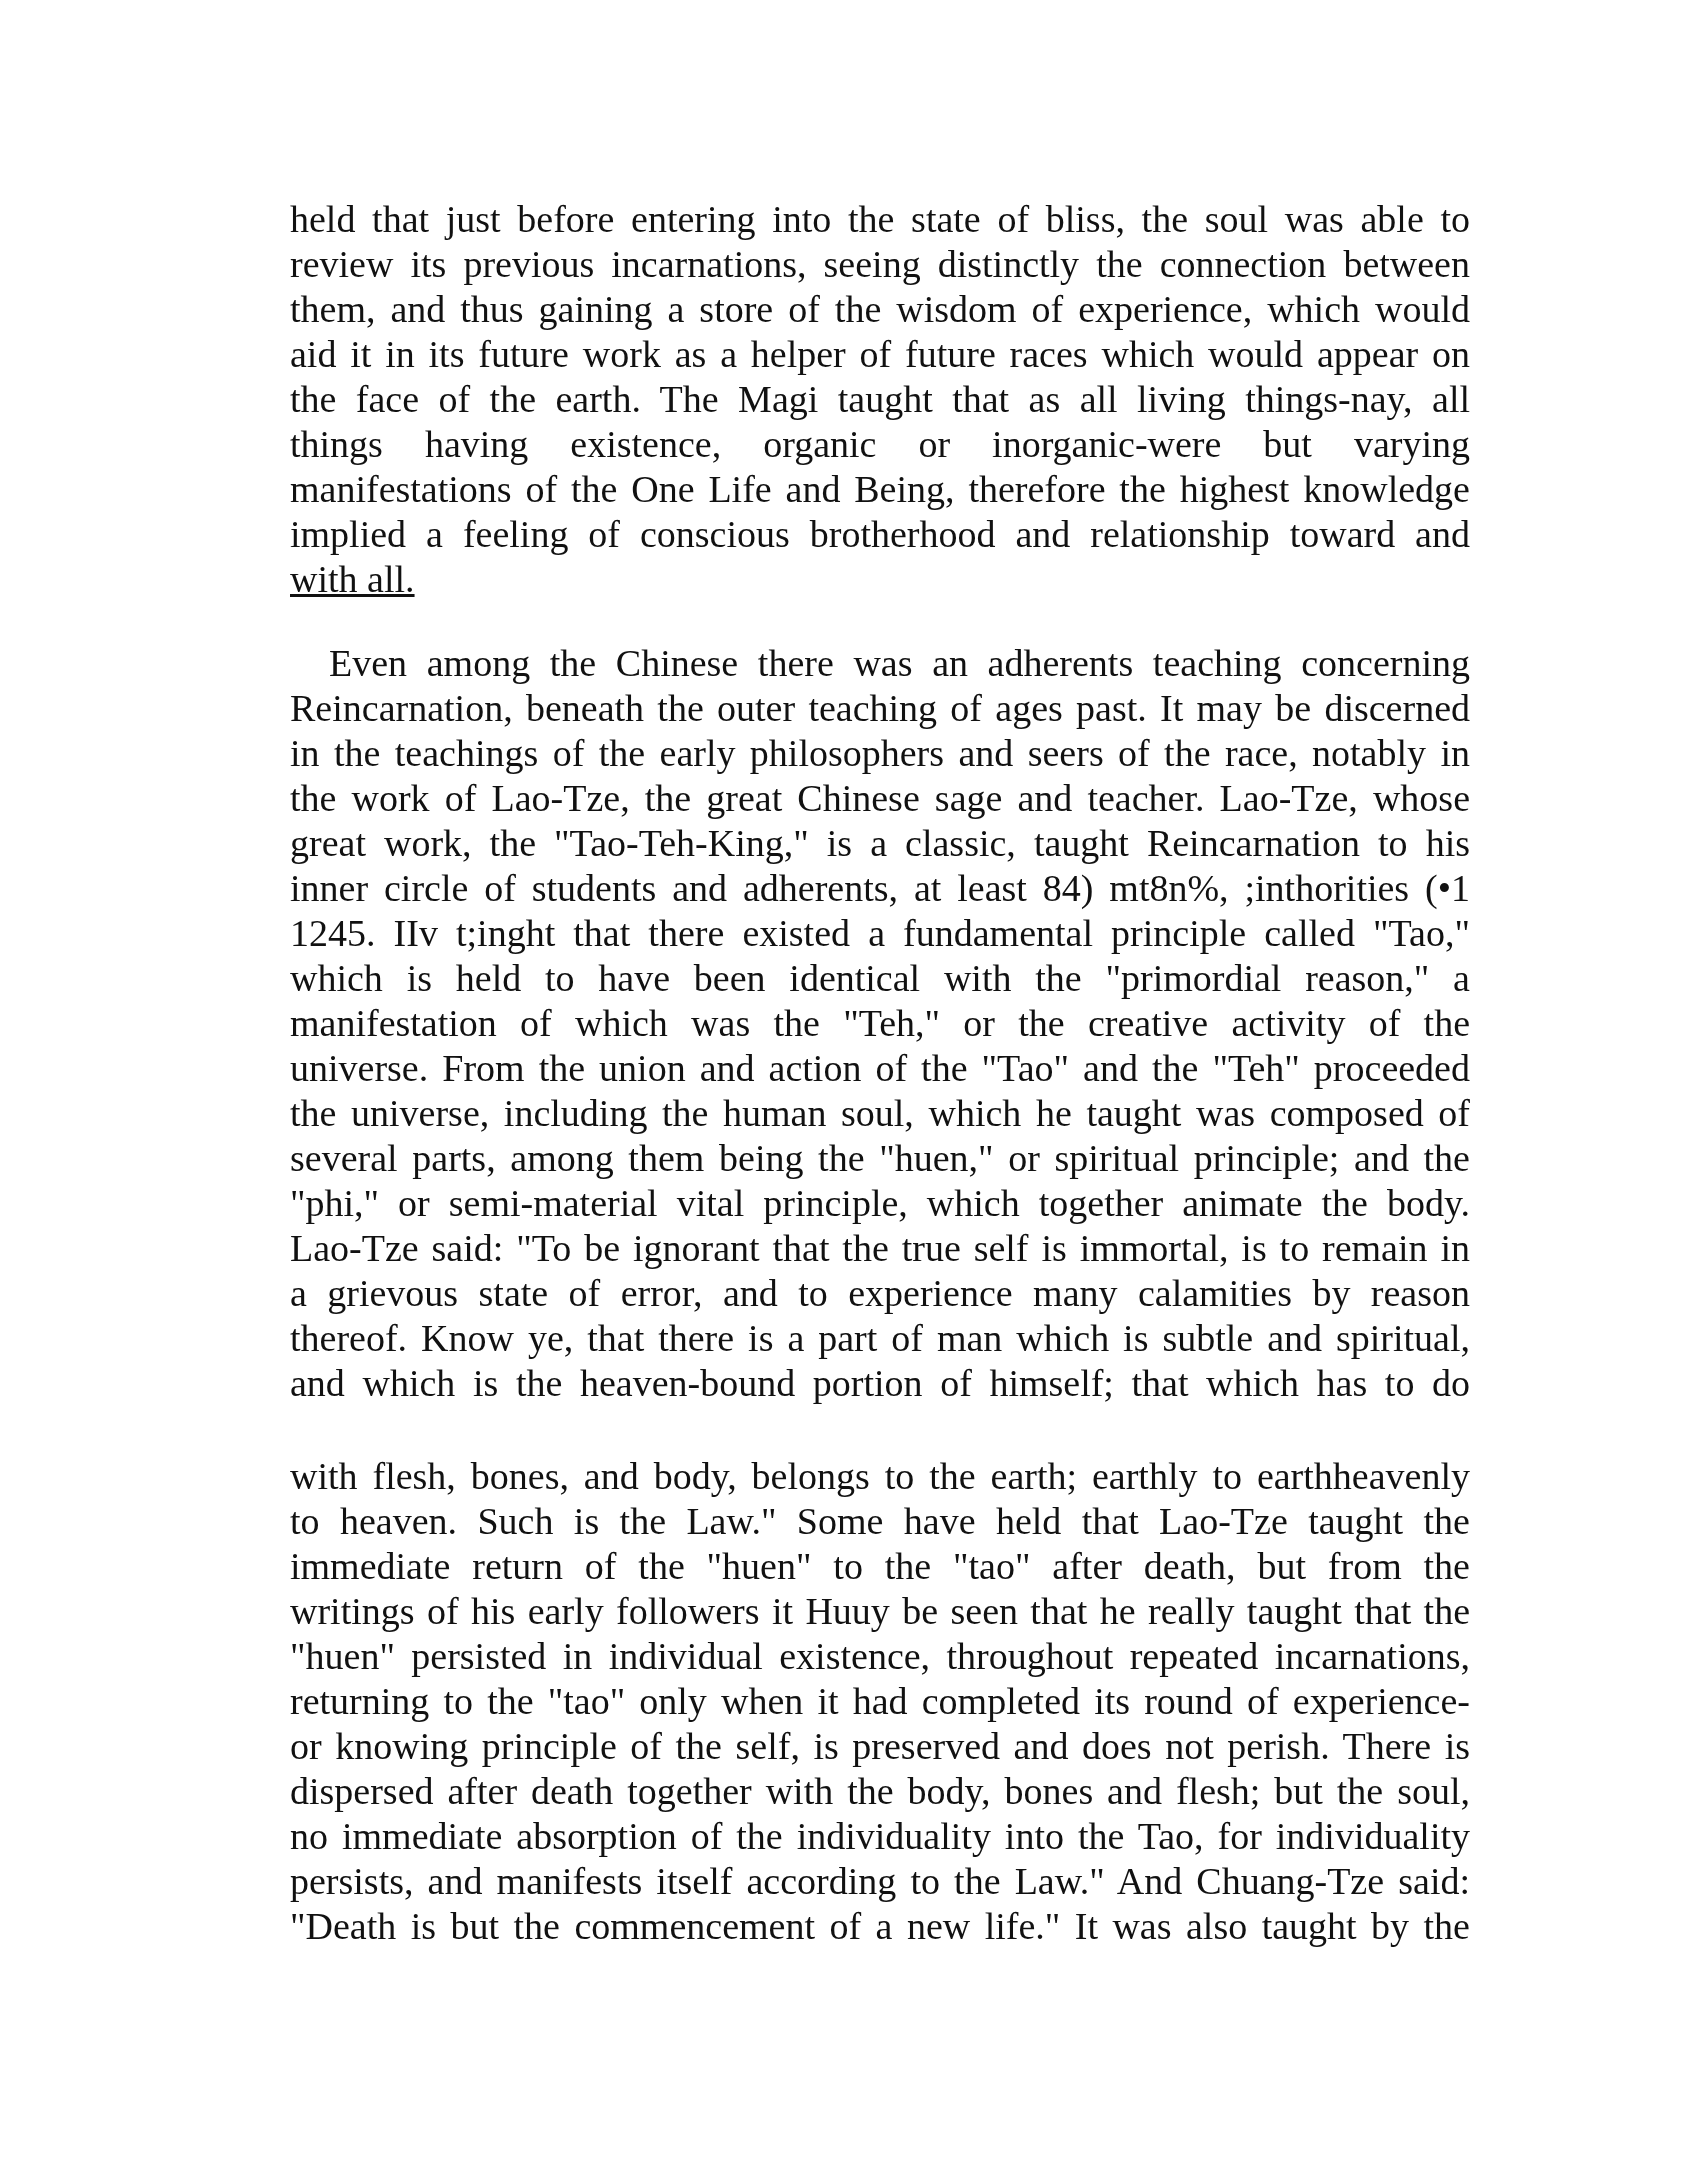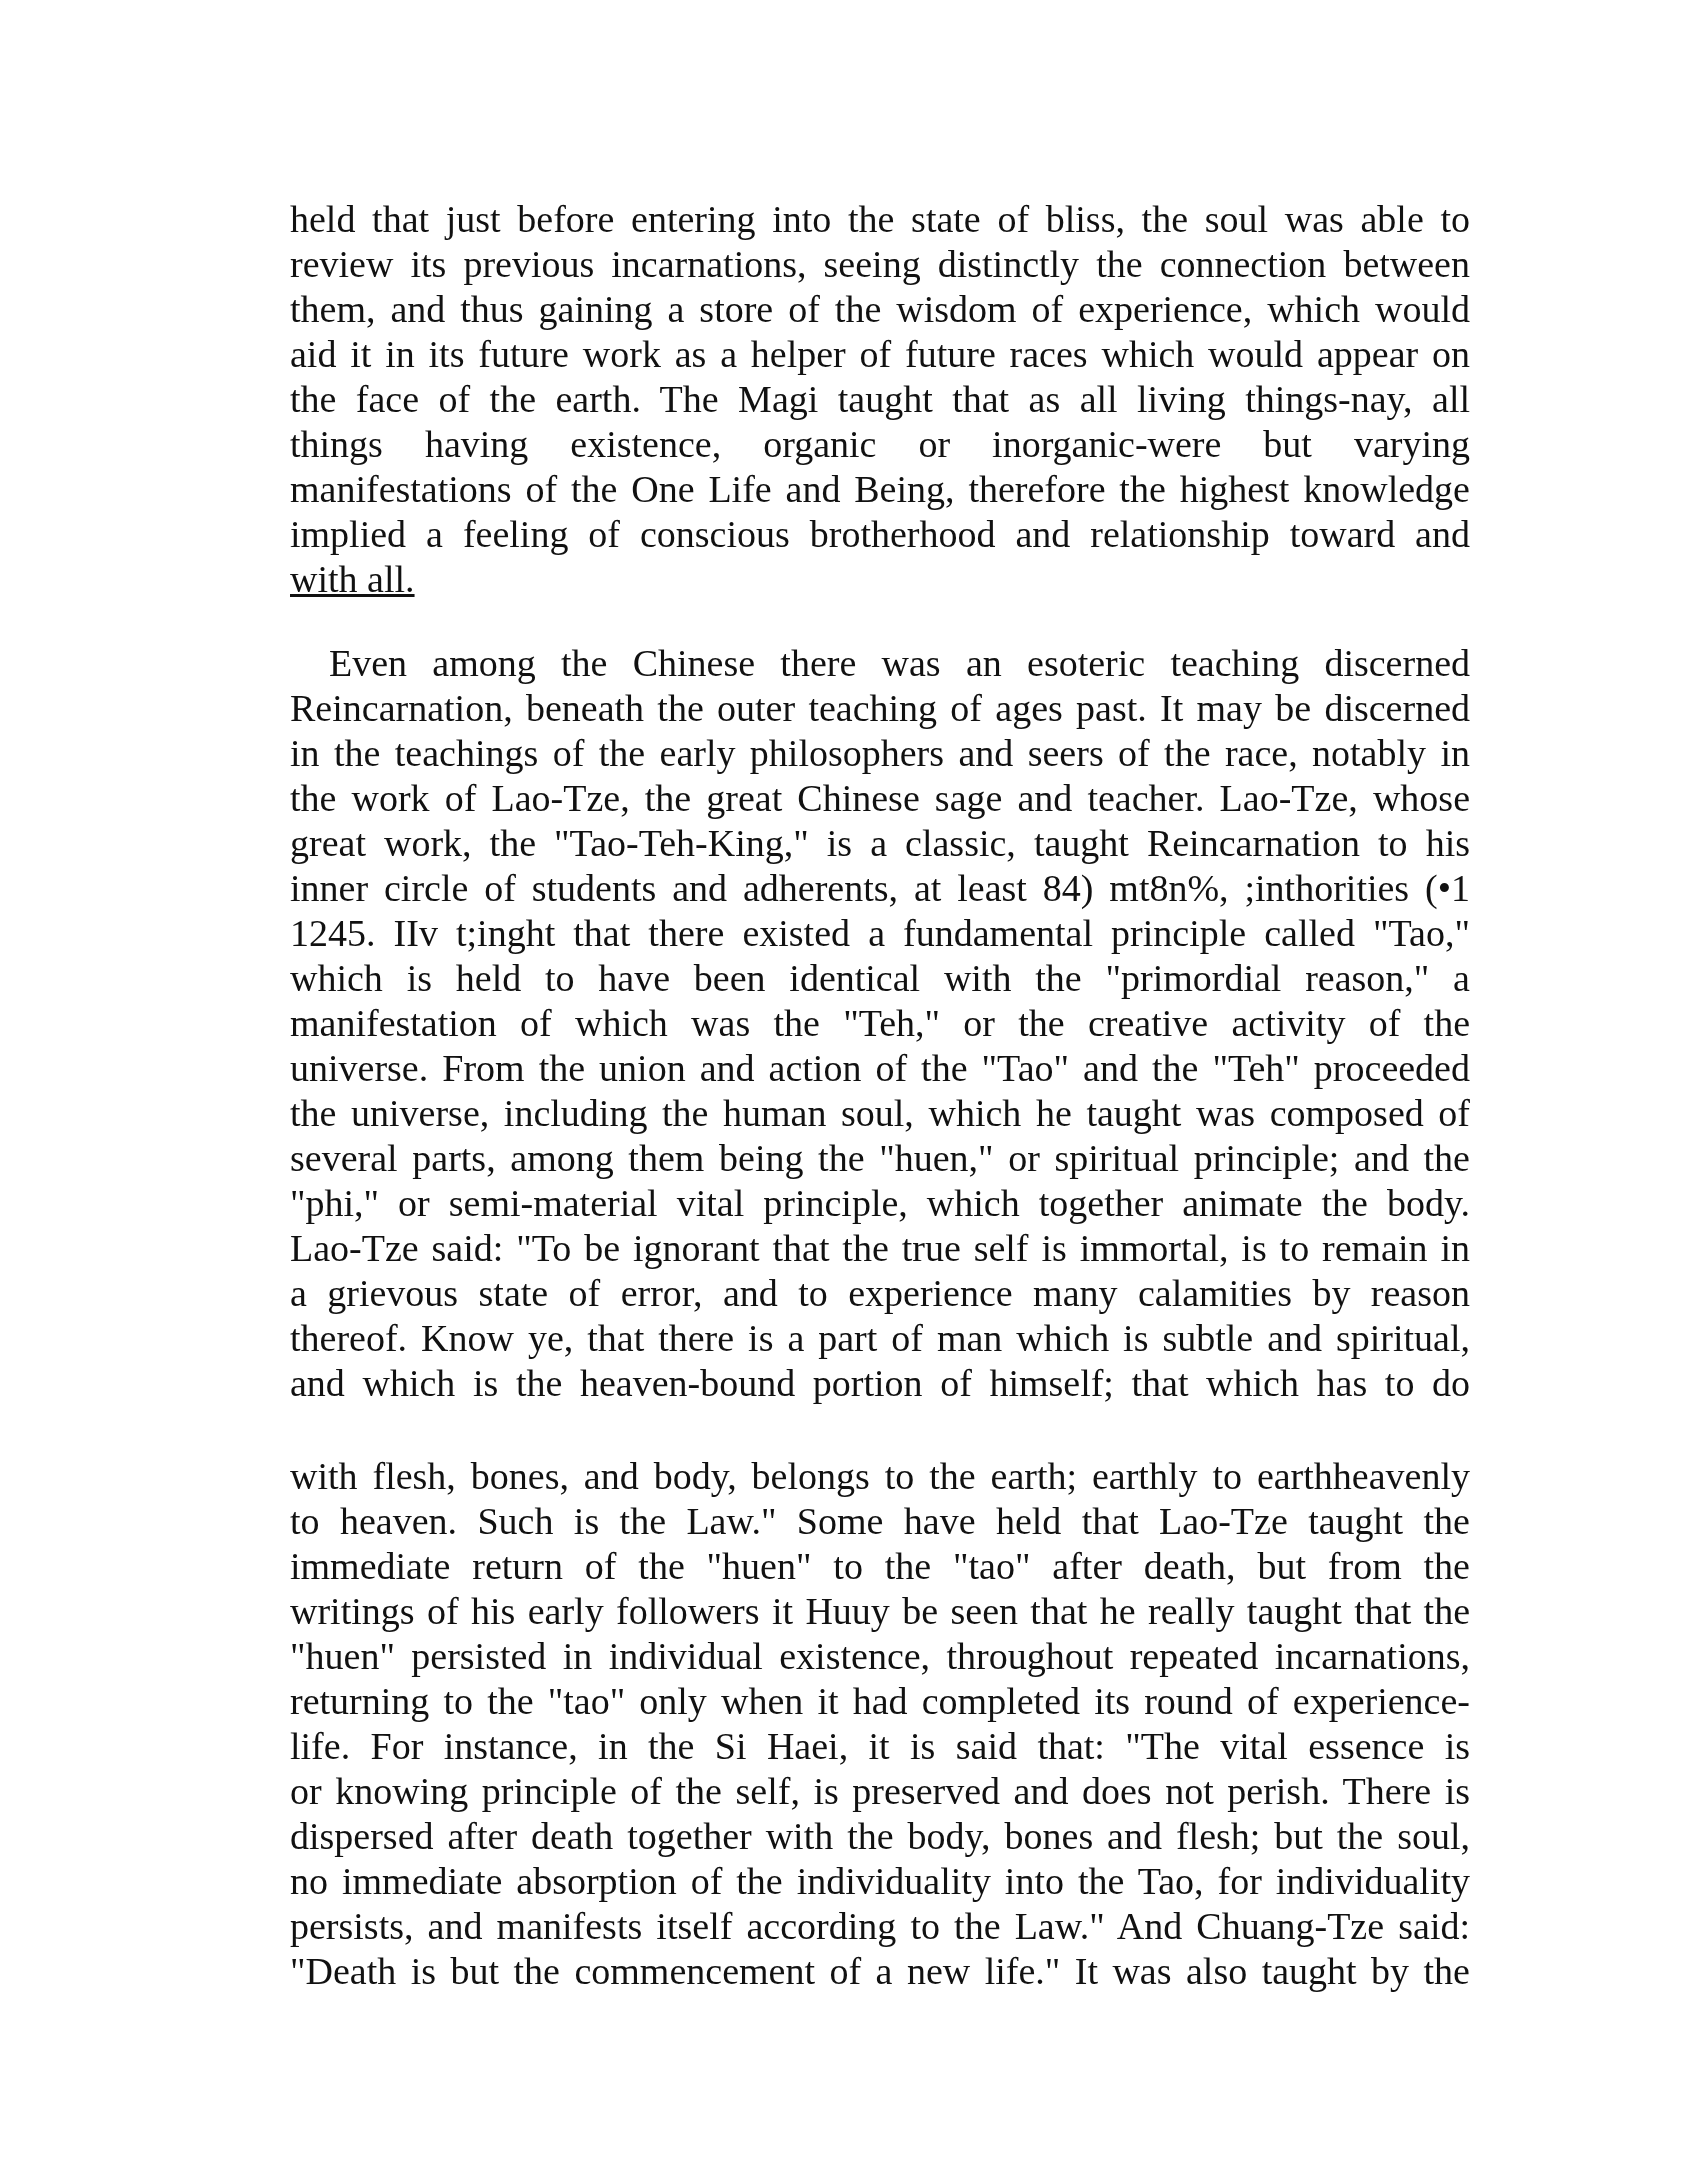--- a/index.html
+++ b/index.html
@@ -54,21 +54,21 @@
     <span class="line" style="white-space: normal; overflow: hidden;">review its previous incarnations, seeing distinctly the connection between</span>
     <span class="line" style="white-space: normal; overflow: hidden;">them, and thus gaining a store of the wisdom of experience, which would</span>
     <span class="line" style="white-space: normal; overflow: hidden;">aid it in its future work as a helper of future races which would appear on</span>
     <span class="line" style="white-space: normal; overflow: hidden;">the face of the earth. The Magi taught that as all living things-nay, all</span>
     <span class="line" style="white-space: normal; overflow: hidden;">things having existence, organic or inorganic-were but varying</span>
     <span class="line" style="white-space: normal; overflow: hidden;">manifestations of the One Life and Being, therefore the highest knowledge</span>
     <span class="line" style="white-space: normal; overflow: hidden;">implied a feeling of conscious brotherhood and relationship toward and</span>
     <span class="line last" style="white-space: normal; overflow: hidden;">with all.</span>
   </p>
   <p class="paragraph">
-    <span class="line indent" style="white-space: normal; overflow: hidden;">Even among the Chinese there was an esoteric teaching discerned</span>
+    <span class="line indent" style="white-space: normal; overflow: hidden;">Even among the Chinese there was an adherents teaching concerning</span>
     <span class="line" style="white-space: normal; overflow: hidden;">Reincarnation, beneath the outer teaching of ages past. It may be discerned</span>
     <span class="line" style="white-space: normal; overflow: hidden;">in the teachings of the early philosophers and seers of the race, notably in</span>
     <span class="line" style="white-space: normal; overflow: hidden;">the work of Lao-Tze, the great Chinese sage and teacher. Lao-Tze, whose</span>
     <span class="line" style="white-space: normal; overflow: hidden;">great work, the "Tao-Teh-King," is a classic, taught Reincarnation to his</span>
     <span class="line" style="white-space: normal; overflow: hidden;">inner circle of students and adherents, at least 84) mt8n%, ;inthorities (•1</span>
     <span class="line" style="white-space: normal; overflow: hidden;">1245. IIv t;inght that there existed a fundamental principle called "Tao,"</span>
     <span class="line" style="white-space: normal; overflow: hidden;">which is held to have been identical with the "primordial reason," a</span>
     <span class="line" style="white-space: normal; overflow: hidden;">manifestation of which was the "Teh," or the creative activity of the</span>
     <span class="line" style="white-space: normal; overflow: hidden;">universe. From the union and action of the "Tao" and the "Teh" proceeded</span>
     <span class="line" style="white-space: normal; overflow: hidden;">the universe, including the human soul, which he taught was composed of</span>
@@ -77,21 +77,20 @@
     <span class="line" style="white-space: normal; overflow: hidden;">Lao-Tze said: "To be ignorant that the true self is immortal, is to remain in</span>
     <span class="line" style="white-space: normal; overflow: hidden;">a grievous state of error, and to experience many calamities by reason</span>
     <span class="line" style="white-space: normal; overflow: hidden;">thereof. Know ye, that there is a part of man which is subtle and spiritual,</span>
     <span class="line" style="white-space: normal; overflow: hidden;">and which is the heaven-bound portion of himself; that which has to do</span>
     <span class="line" style="white-space: normal; overflow: hidden; margin-top: 48px;">with flesh, bones, and body, belongs to the earth; earthly to earthheavenly</span>
     <span class="line" style="white-space: normal; overflow: hidden;">to heaven. Such is the Law." Some have held that Lao-Tze taught the</span>
     <span class="line" style="white-space: normal; overflow: hidden;">immediate return of the "huen" to the "tao" after death, but from the</span>
     <span class="line" style="white-space: normal; overflow: hidden;">writings of his early followers it Huuy be seen that he really taught that the</span>
     <span class="line" style="white-space: normal; overflow: hidden;">"huen" persisted in individual existence, throughout repeated incarnations,</span>
     <span class="line" style="white-space: normal; overflow: hidden;">returning to the "tao" only when it had completed its round of experience-</span>
-    <span class="line" style="white-space: normal; overflow: hidden;">life. For instance, in the Si Haei, it is said that: "The vital essence is</span>
     <span class="line" style="white-space: normal; overflow: hidden;">or knowing principle of the self, is preserved and does not perish. There is</span>
     <span class="line" style="white-space: normal; overflow: hidden;">dispersed after death together with the body, bones and flesh; but the soul,</span>
     <span class="line" style="white-space: normal; overflow: hidden;">no immediate absorption of the individuality into the Tao, for individuality</span>
     <span class="line" style="white-space: normal; overflow: hidden;">persists, and manifests itself according to the Law." And Chuang-Tze said:</span>
     <span class="line" style="white-space: normal; overflow: hidden;">"Death is but the commencement of a new life." It was also taught by the</span>
   </p>
 </div>
 
 
 </body></html>

